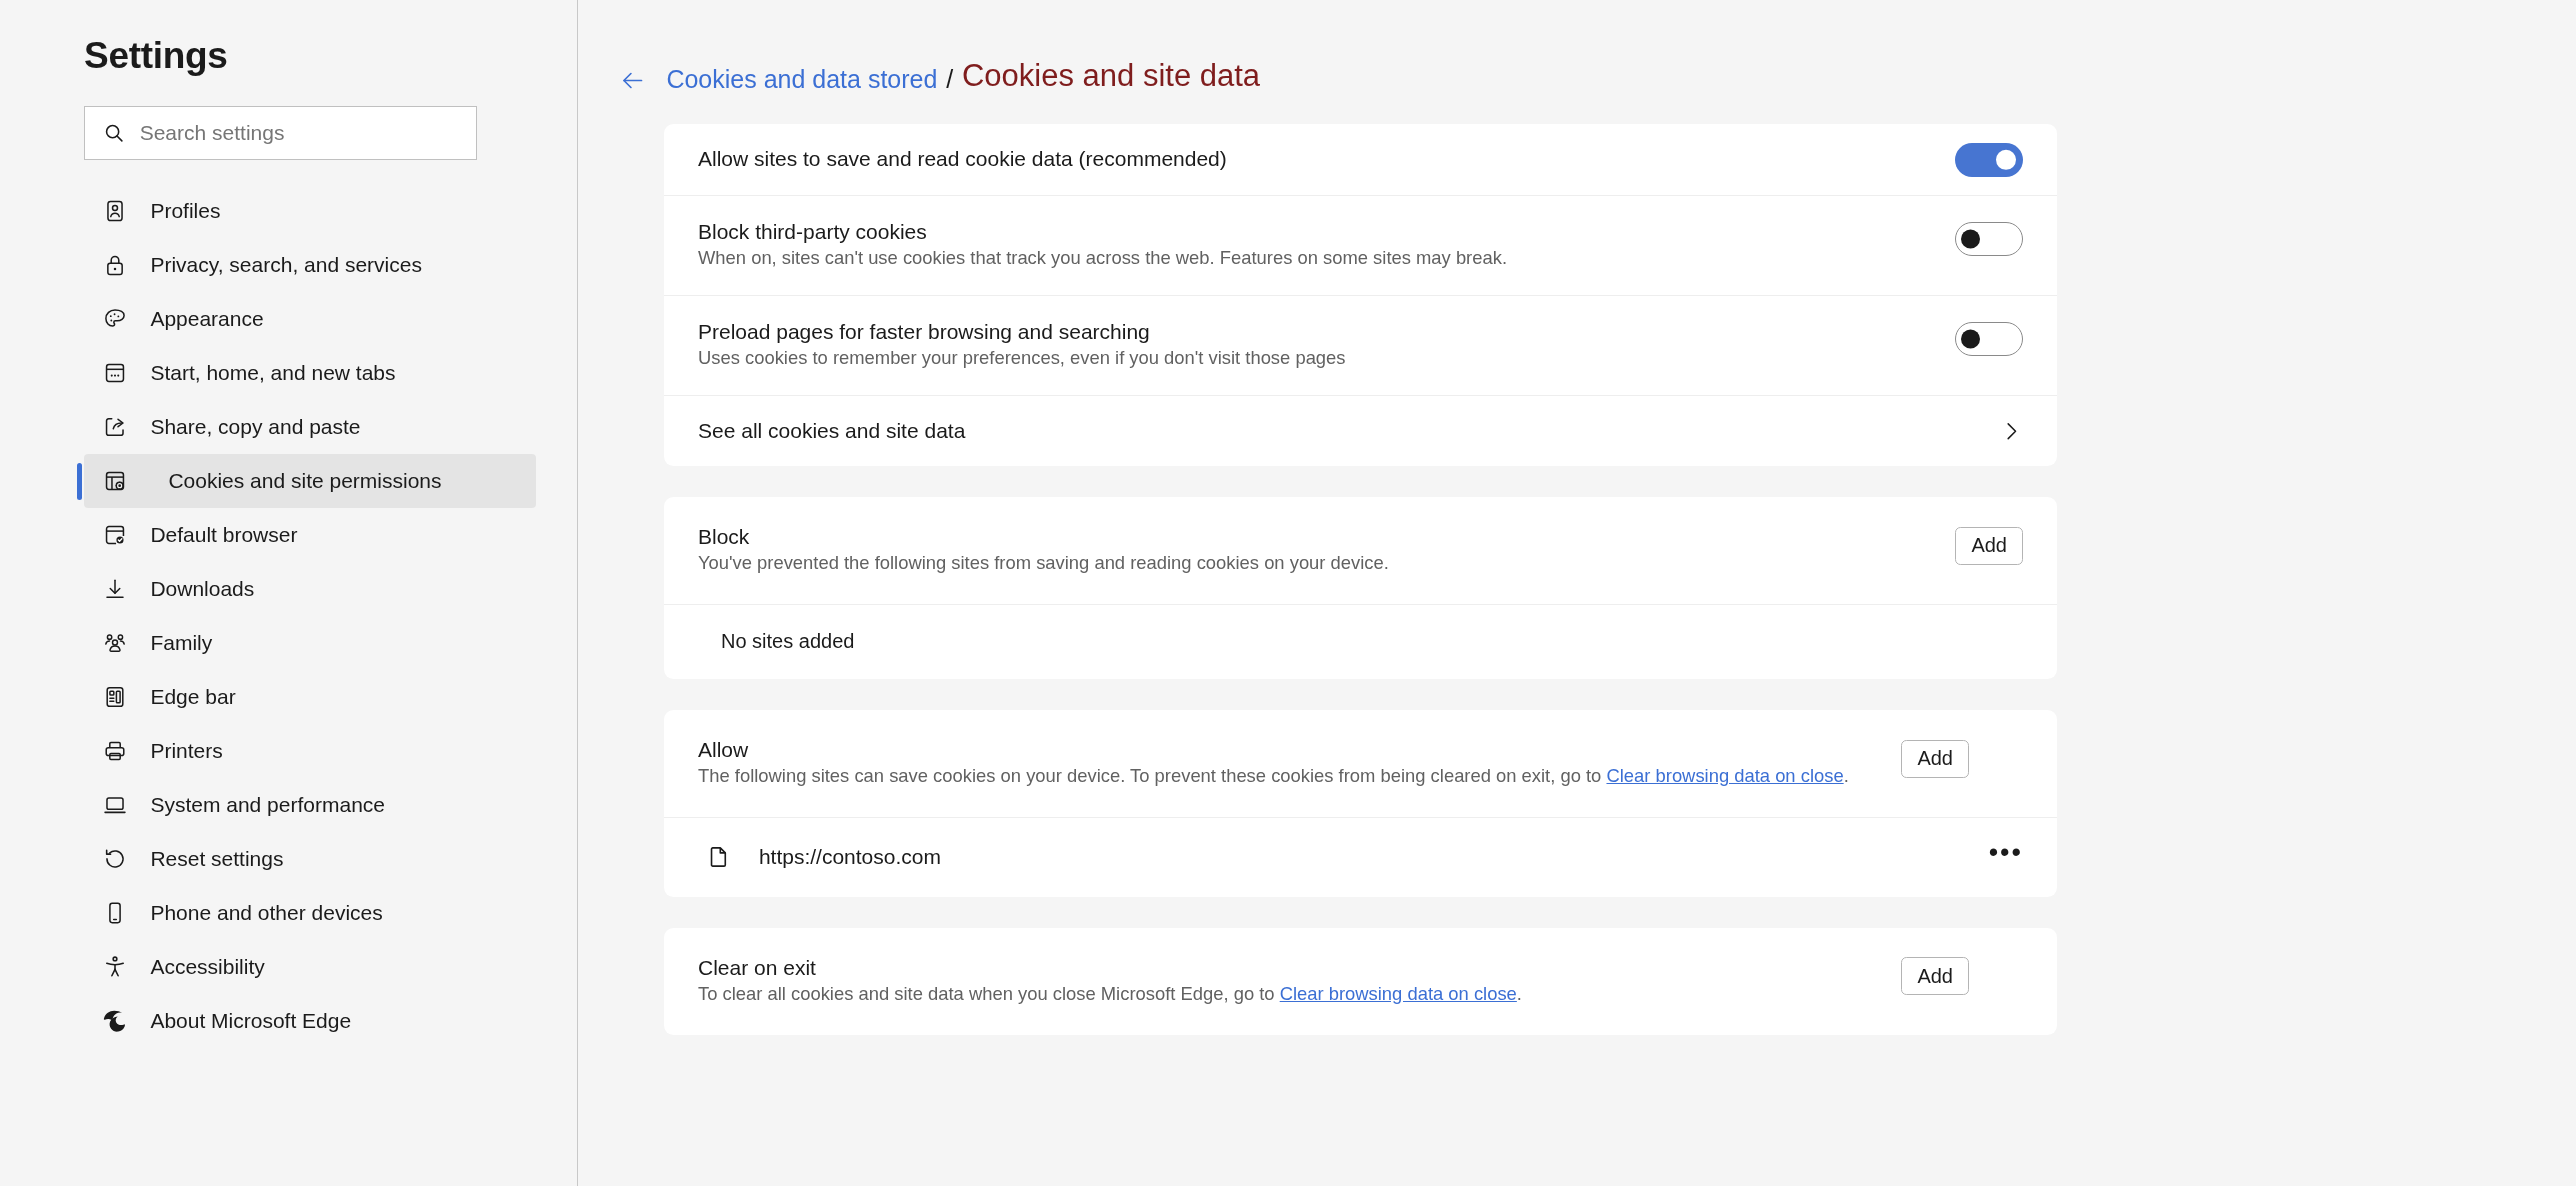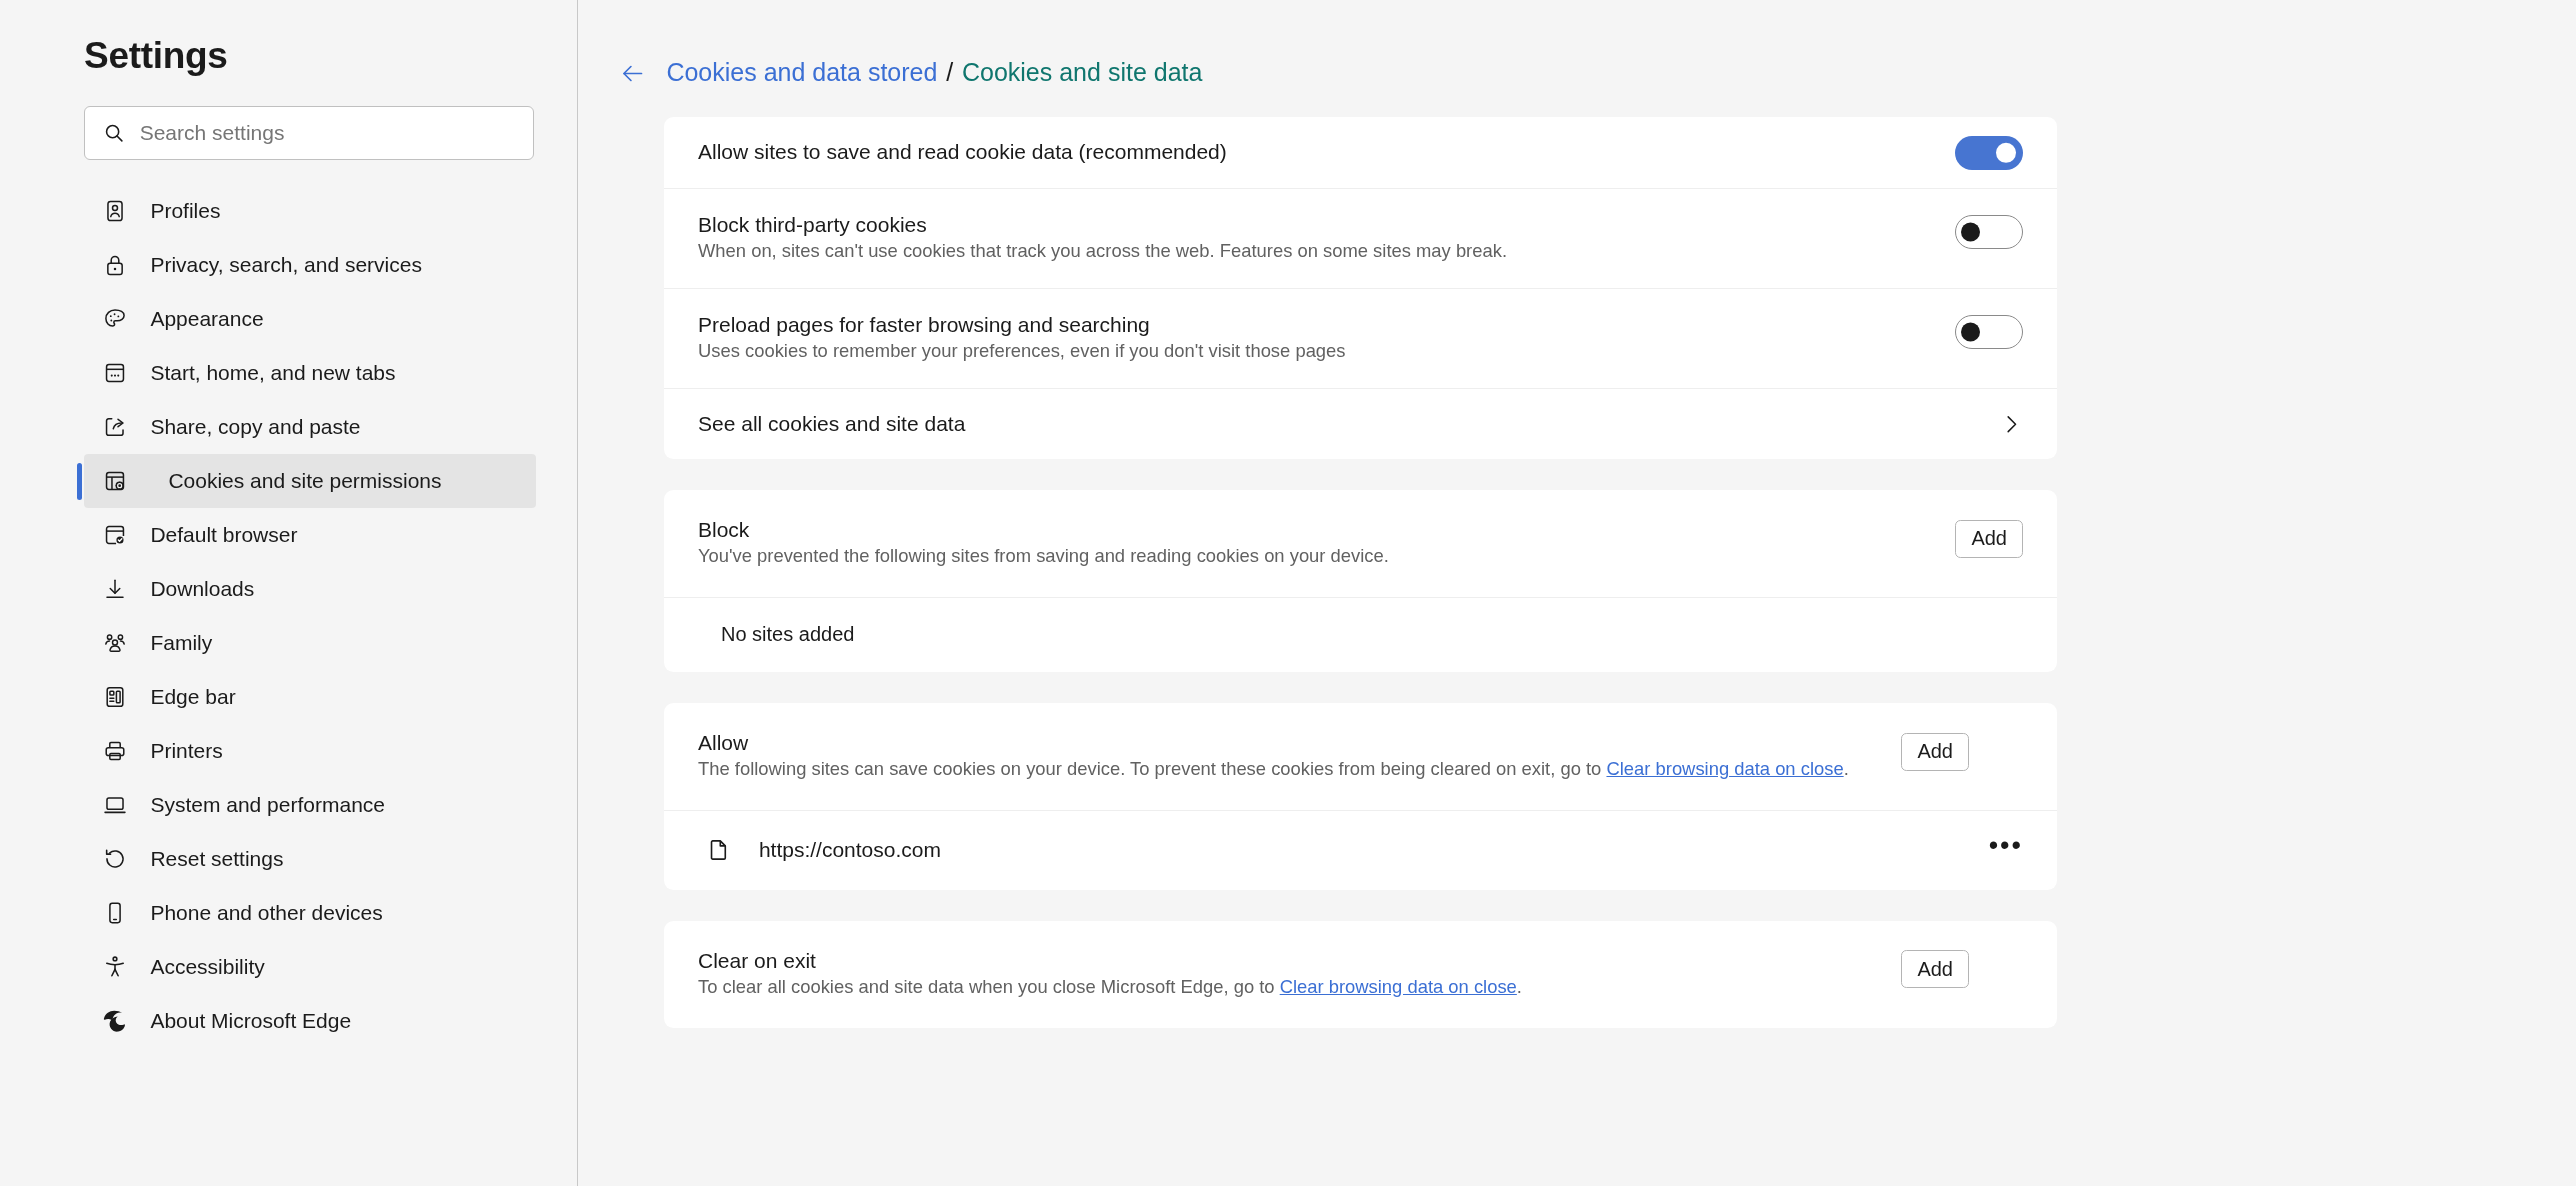--- a/index.html
+++ b/index.html
@@ -20,24 +20,24 @@
     flex:0 0 578px;
     position:relative;
   }
   .settings-title {
     font-size:37px; font-weight:600; color:#1b1b1b;
     letter-spacing:-0.3px;
     margin:35px 0 0 84px;
   }
   .search-wrap {
     margin:28.5px 0 0 84px;
-    width:450px; height:54px;
+    width:393px; height:54px;
     background:#ffffff;
     border:1.4px solid #c0c0c0;
-    border-radius:6px;
+    border-radius:0;
     display:flex; align-items:center;
     padding:0 17.7px;
   }
   .search-icon { flex:0 0 auto; display:flex; align-items:center; margin-right:15px; }
   .search-input {
     border:none; outline:none; background:transparent;
     font-family:"Liberation Sans", sans-serif;
     font-size:21px; color:#1b1b1b; width:100%;
   }
   .search-input::placeholder { color:#767676; }
@@ -75,21 +75,21 @@
   }
   .breadcrumb {
     display:flex; align-items:flex-end;
     margin:58px 0 0 41px;
   }
   .back-arrow { margin-right:20.4px; display:flex; align-items:center; cursor:pointer; }
   .bc-link {
     font-size:25px; color:#3b6fd4; cursor:pointer; white-space:nowrap;
   }
   .bc-sep { font-size:25px; color:#1b1b1b; margin:0 8.8px; }
-  .bc-current { font-size:25px; color:#0f766e; font-weight:400; white-space:nowrap; }
+  .bc-current { font-size:31px; color:#7f1d1d; font-weight:400; white-space:nowrap; }
 
   .cards { margin-left:86px; margin-top:30px; width:1393px; }
   .card {
     background:#ffffff;
     border-radius:9.5px;
     margin-bottom:31px;
     overflow:hidden;
   }
   .row {
     display:flex; align-items:flex-start;

